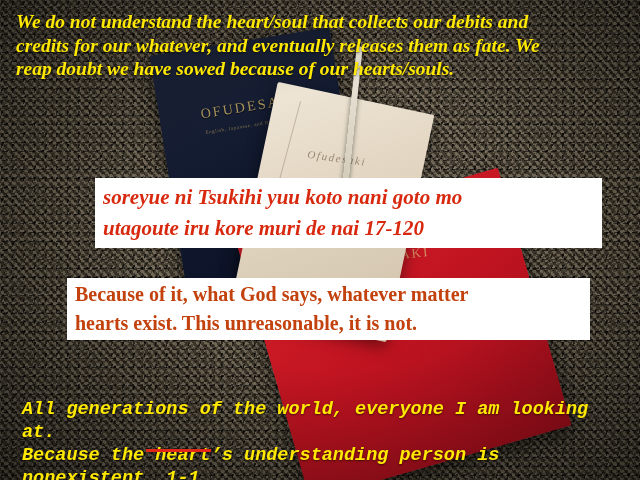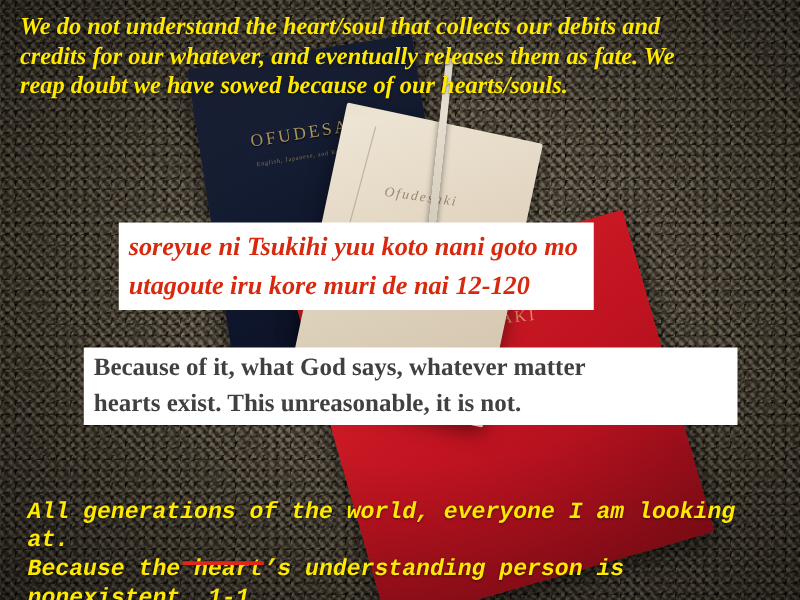--- a/index.html
+++ b/index.html
@@ -186,21 +186,21 @@
     top: 449px;
     width: 65px;
     height: 3px;
     background: #e02718;
   }
 
   .box-red {
     position: absolute;
     left: 95px;
     top: 178px;
-    width: 380px;
+    width: 507px;
     height: 70px;
     background: #ffffff;
     box-sizing: border-box;
     padding: 4px 8px 0 8px;
   }
   .box-red .line {
     color: #d8290f;
     font-family: "Liberation Serif", serif;
     font-style: italic;
     font-weight: bold;
@@ -213,21 +213,21 @@
     position: absolute;
     left: 67px;
     top: 278px;
     width: 523px;
     height: 62px;
     background: #ffffff;
     box-sizing: border-box;
     padding: 2px 8px 0 8px;
   }
   .box-blue .line {
-    color: #404040;
+    color: #c2410c;
     font-family: "Liberation Serif", serif;
     font-weight: bold;
     font-size: 20px;
     line-height: 29px;
     white-space: nowrap;
   }
 </style>
 </head>
 <body>
 
@@ -254,21 +254,21 @@
   </div>
 
   <div class="caption-top">
     <div>We do not understand the heart/soul that collects our debits and</div>
     <div>credits for our whatever, and eventually releases them as fate. We</div>
     <div>reap doubt we have sowed because of our hearts/souls.</div>
   </div>
 
   <div class="box-red">
     <div class="line">soreyue ni Tsukihi yuu koto nani goto mo</div>
-    <div class="line">utagoute iru kore muri de nai  12-120</div>
+    <div class="line">utagoute iru kore muri de nai  17-120</div>
   </div>
 
   <div class="box-blue">
     <div class="line">Because of it, what God says, whatever matter</div>
     <div class="line">hearts exist. This unreasonable, it is not.</div>
   </div>
 
   <div class="caption-bottom">
     <div>All generations of the world, everyone I am looking at.</div>
     <div>Because the heart’s understanding person is nonexistent.  1-1</div>

